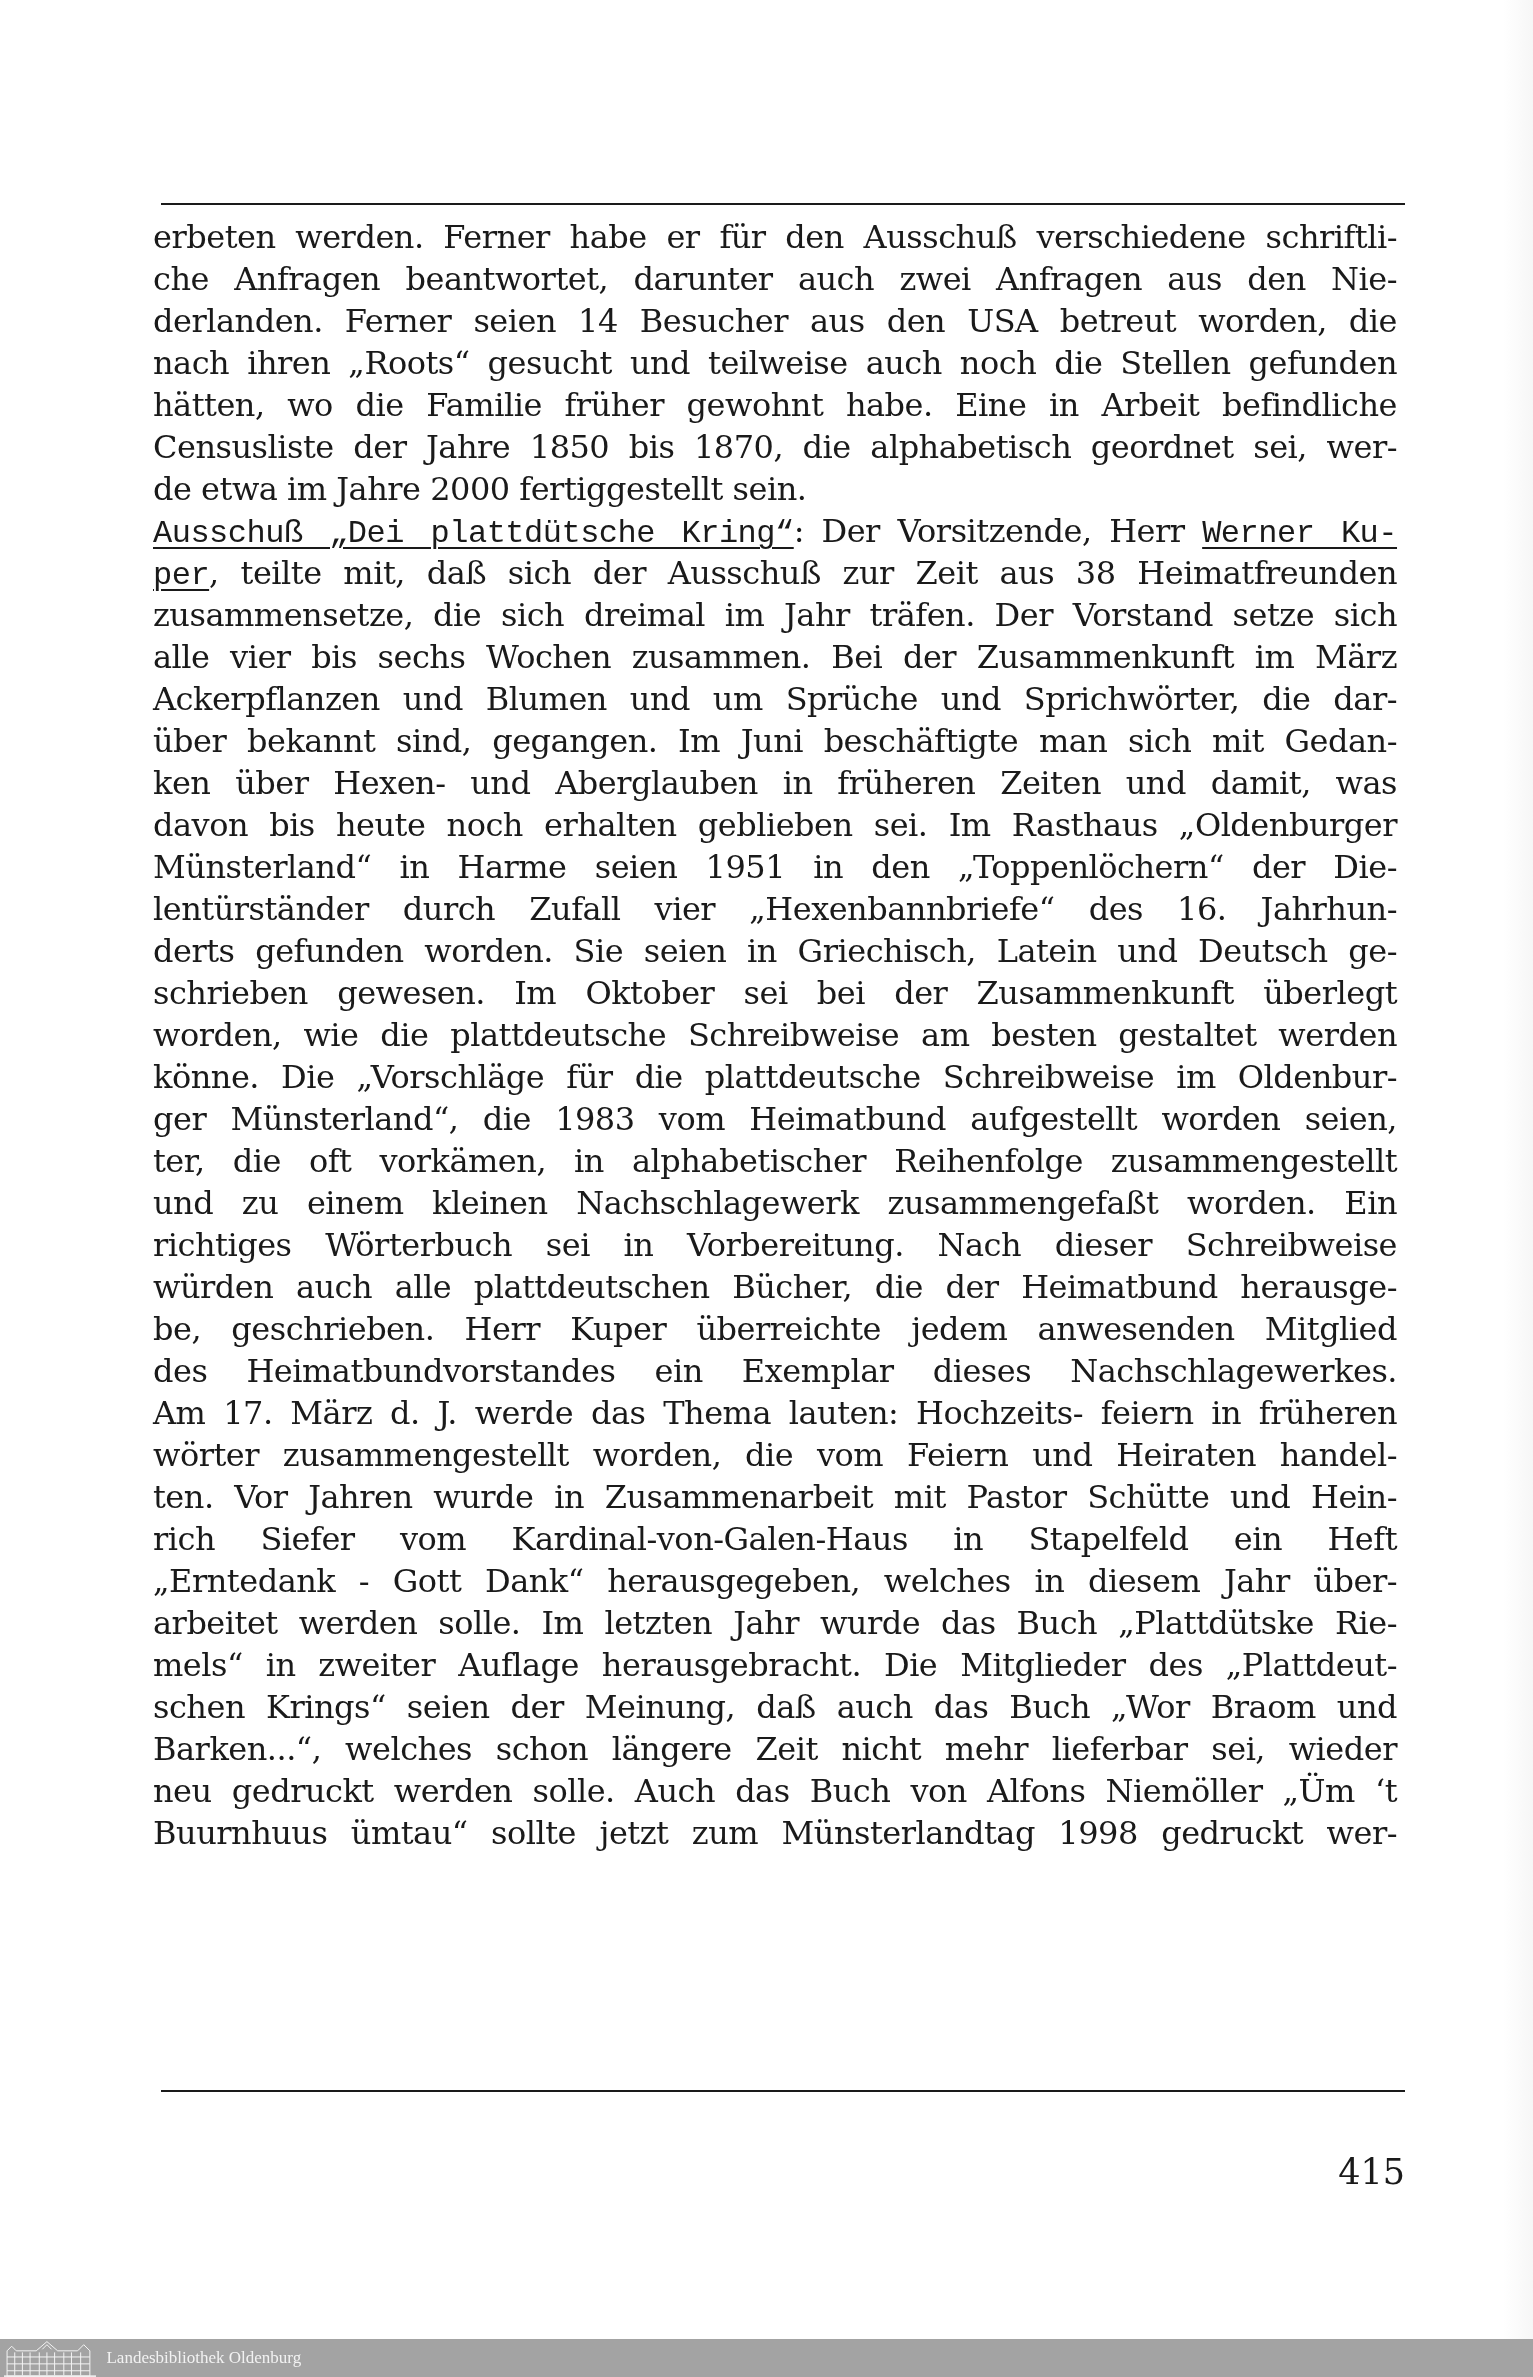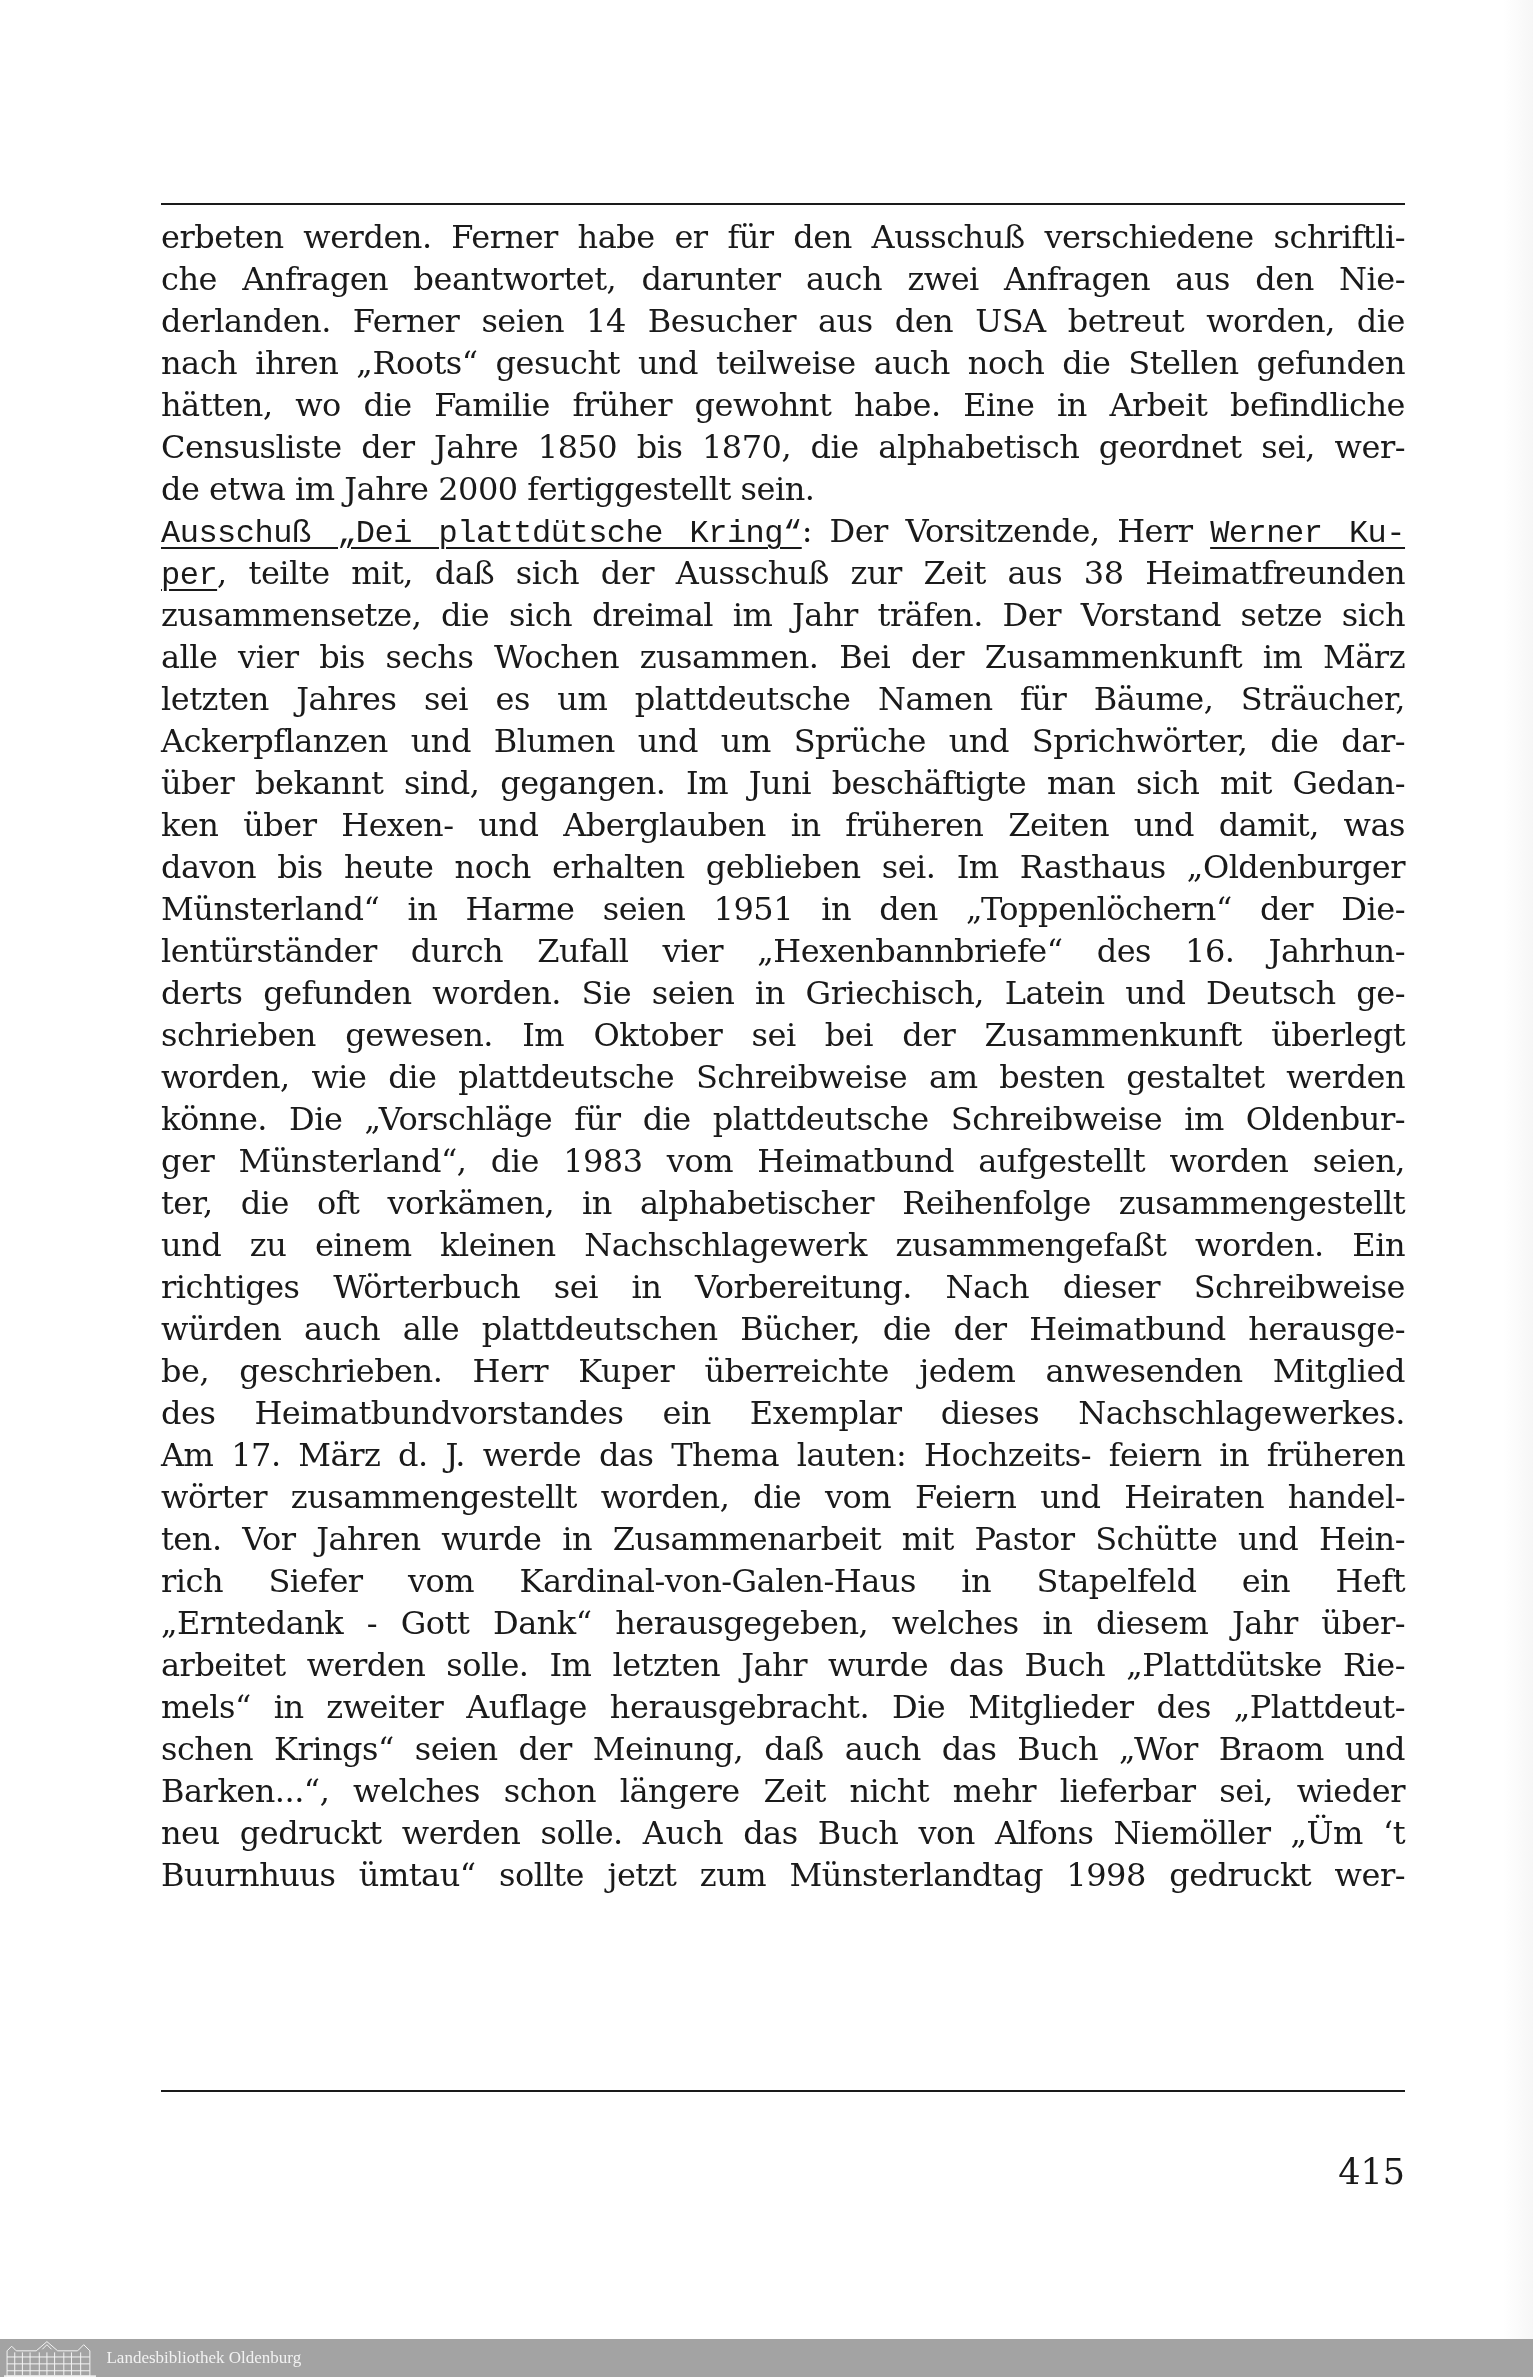--- a/index.html
+++ b/index.html
@@ -22,21 +22,21 @@
       position: absolute;
       left: 161px;
       width: 1244px;
       height: 0;
       border-top: 2.3px solid #1a1a1a;
     }
     .rule.top { top: 203px; }
     .rule.bottom { top: 2090px; }
     .text-block {
       position: absolute;
-      left: 161px;
+      left: 153px;
       top: 216px;
       width: 1244px;
     }
     .line {
       display: block;
       height: 42px;
       line-height: 42px;
       font-size: 32px;
       white-space: nowrap;
       text-align: justify;
@@ -85,21 +85,20 @@
     <div class="line"><span>che Anfragen beantwortet, darunter auch zwei Anfragen aus den Nie-</span></div>
     <div class="line"><span>derlanden. Ferner seien 14 Besucher aus den USA betreut worden, die</span></div>
     <div class="line"><span>nach ihren „Roots“ gesucht und teilweise auch noch die Stellen gefunden</span></div>
     <div class="line"><span>hätten, wo die Familie früher gewohnt habe. Eine in Arbeit befindliche</span></div>
     <div class="line"><span>Censusliste der Jahre 1850 bis 1870, die alphabetisch geordnet sei, wer-</span></div>
     <div class="line last"><span>de etwa im Jahre 2000 fertiggestellt sein.</span></div>
     <div class="line"><span class="u">Ausschuß „Dei plattdütsche Kring“</span><span>: Der Vorsitzende, Herr </span><span class="u">Werner Ku-</span></div>
     <div class="line"><span class="u">per</span><span>, teilte mit, daß sich der Ausschuß zur Zeit aus 38 Heimatfreunden</span></div>
     <div class="line"><span>zusammensetze, die sich dreimal im Jahr träfen. Der Vorstand setze sich</span></div>
     <div class="line"><span>alle vier bis sechs Wochen zusammen. Bei der Zusammenkunft im März</span></div>
-    <div class="line"><span>letzten Jahres sei es um plattdeutsche Namen für Bäume, Sträucher,</span></div>
     <div class="line"><span>Ackerpflanzen und Blumen und um Sprüche und Sprichwörter, die dar-</span></div>
     <div class="line"><span>über bekannt sind, gegangen. Im Juni beschäftigte man sich mit Gedan-</span></div>
     <div class="line"><span>ken über Hexen- und Aberglauben in früheren Zeiten und damit, was</span></div>
     <div class="line"><span>davon bis heute noch erhalten geblieben sei. Im Rasthaus „Oldenburger</span></div>
     <div class="line"><span>Münsterland“ in Harme seien 1951 in den „Toppenlöchern“ der Die-</span></div>
     <div class="line"><span>lentürständer durch Zufall vier „Hexenbannbriefe“ des 16. Jahrhun-</span></div>
     <div class="line"><span>derts gefunden worden. Sie seien in Griechisch, Latein und Deutsch ge-</span></div>
     <div class="line"><span>schrieben gewesen. Im Oktober sei bei der Zusammenkunft überlegt</span></div>
     <div class="line"><span>worden, wie die plattdeutsche Schreibweise am besten gestaltet werden</span></div>
     <div class="line"><span>könne. Die „Vorschläge für die plattdeutsche Schreibweise im Oldenbur-</span></div>

